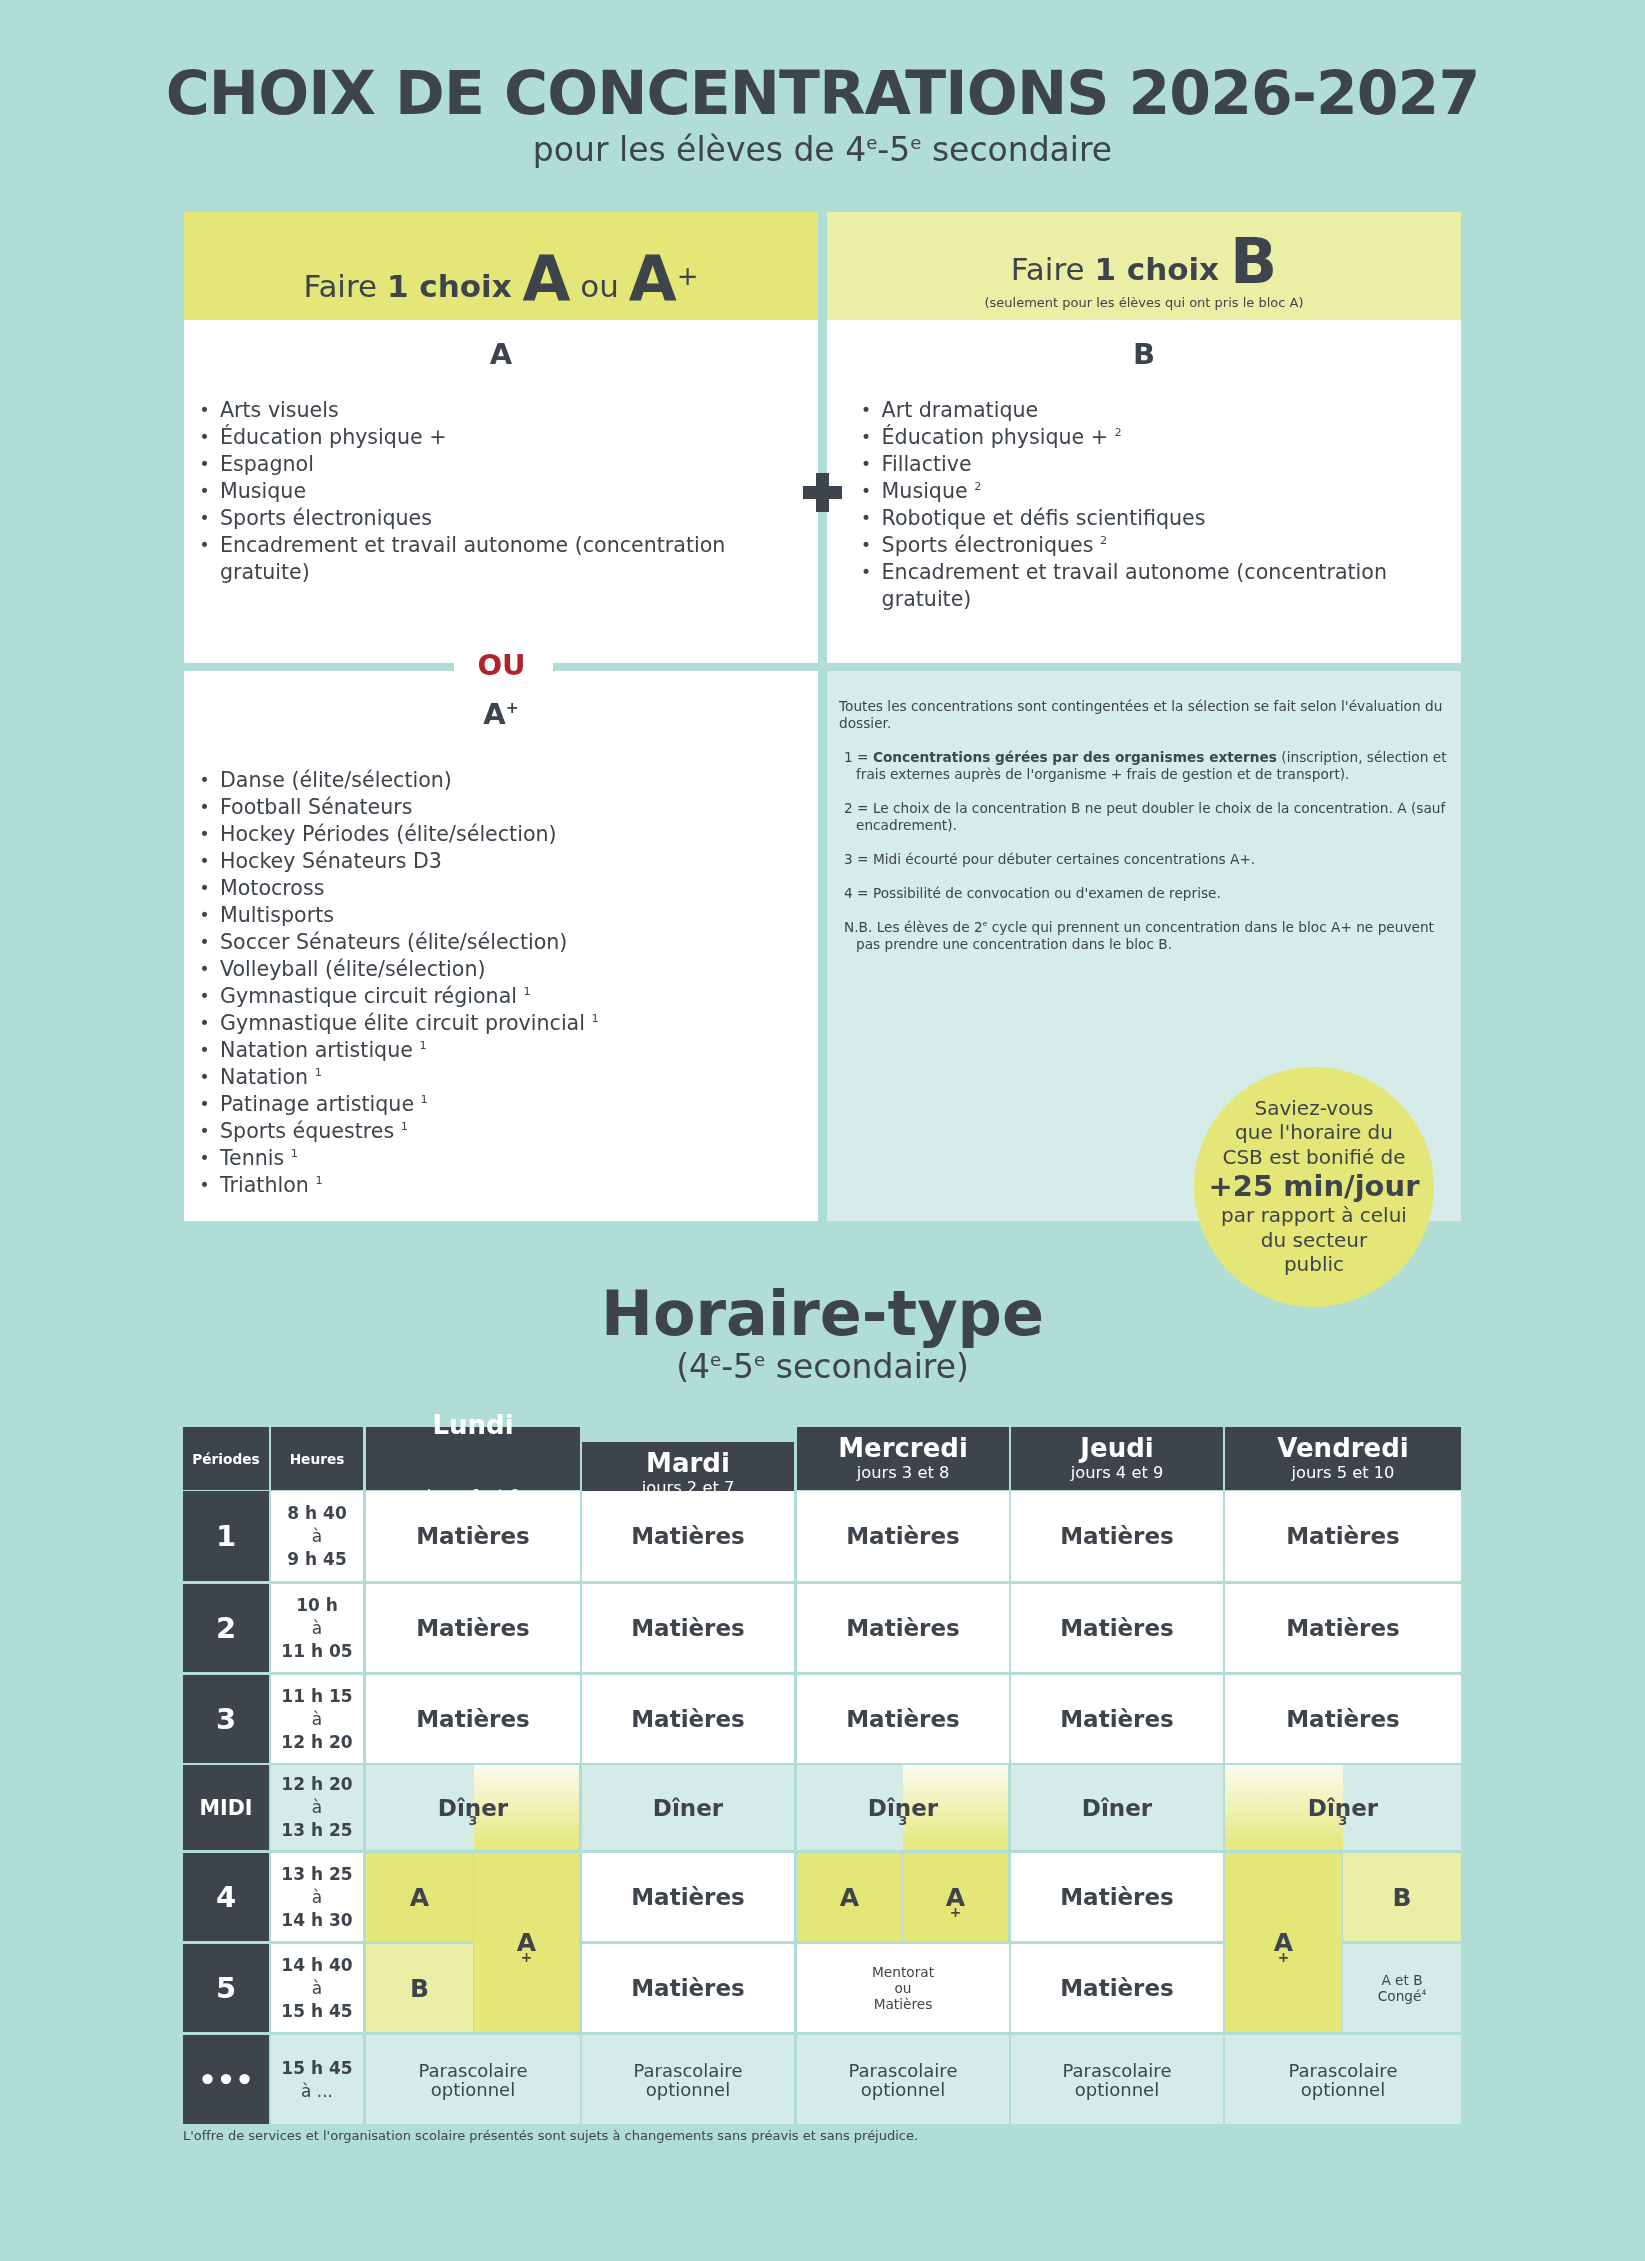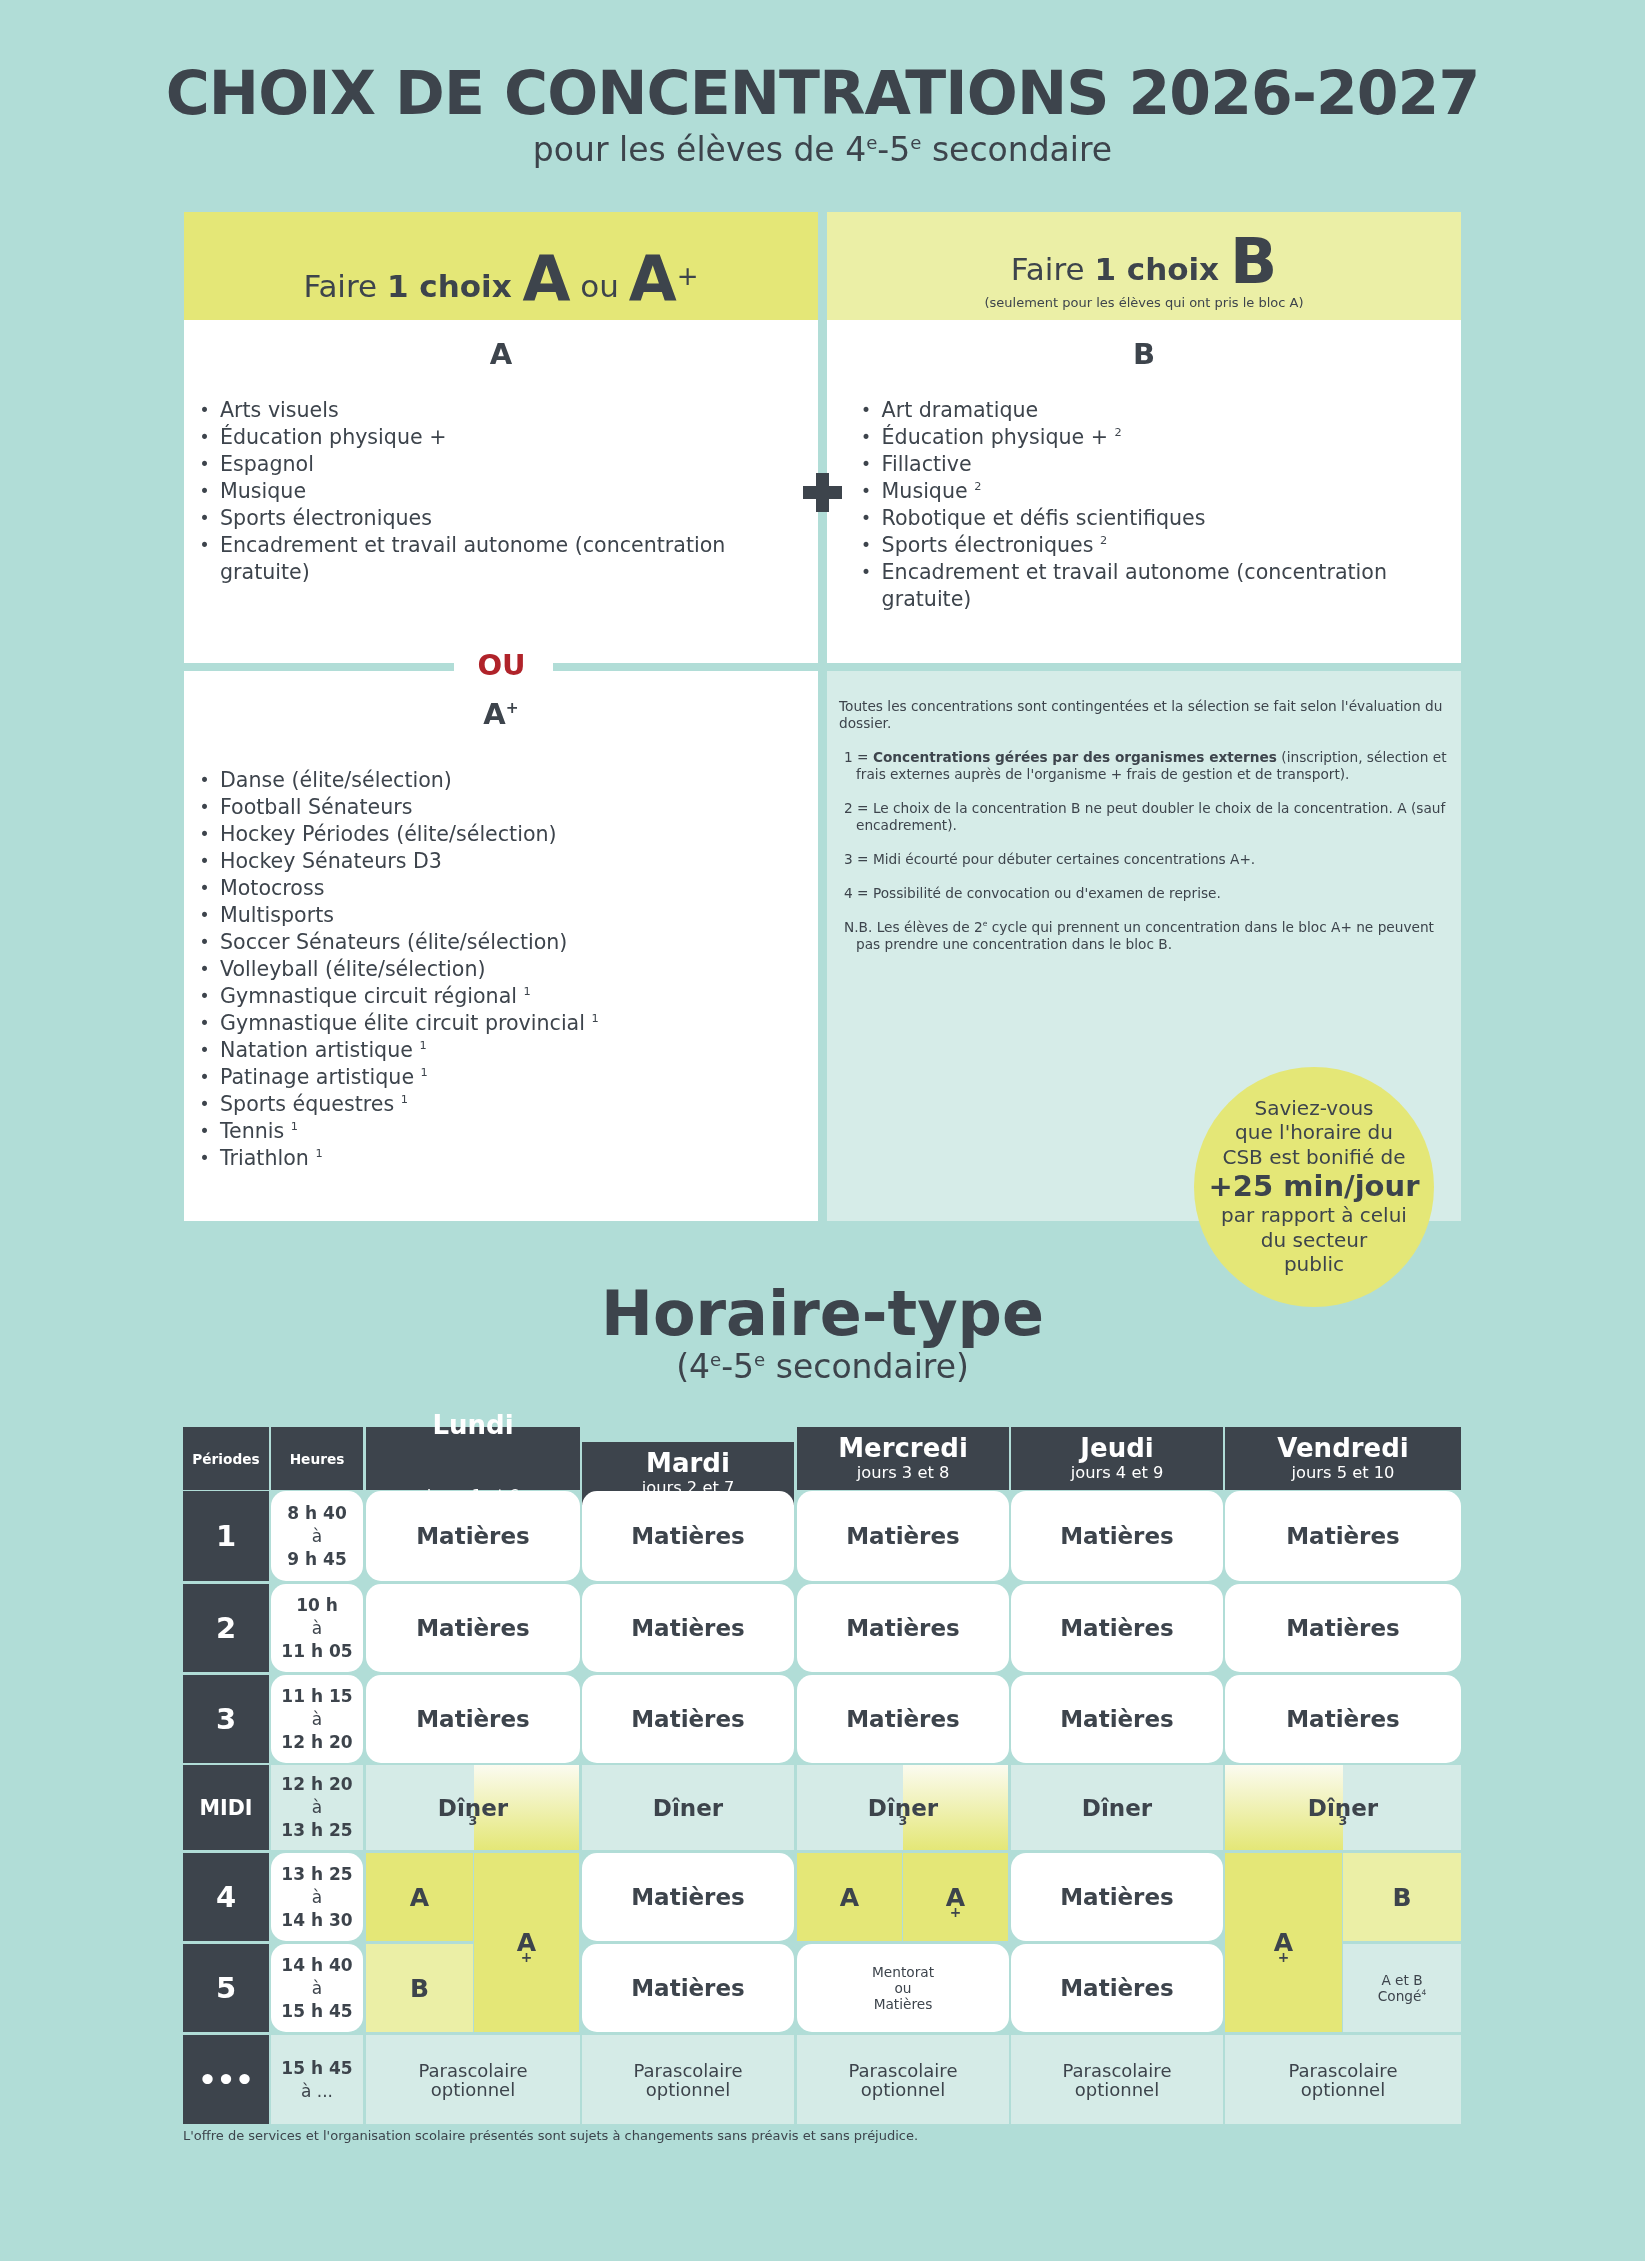--- a/index.html
+++ b/index.html
@@ -57,21 +57,21 @@
     background: #e4e777; text-align: center; padding-top: 29px; font-size: 20px; line-height: 24.4px; color:#3d444c; }
   .bubble .em { font-size: 29px; font-weight: 900; line-height: 34px; }
 
   .sched-title { position: absolute; top: 1277px; width: 1645px; text-align:center; font-size: 62px; font-weight: 900; }
   .sched-sub { position: absolute; top: 1347px; width: 1645px; text-align:center; font-size: 33px; }
 
   
   .tbl { position: absolute; left: 183px; top: 1427px; }
   .cell { position: absolute; display:flex; align-items:center; justify-content:center; text-align:center; flex-direction: column; }
   .dark { background: #3d444c; color: #fff; }
-  .white { background: #fff; border-radius: 15px; }
+  .white { background: #fff; }
   .mint { background: #d5ebe7; }
   .yel { background: #e4e777; }
   .lyel { background: #ebefa6; }
   .grad { background: linear-gradient(to bottom, #fbfbf0 0%, #e4e777 100%); }
   .hd-day { font-size: 26px; font-weight: 900; line-height: 27.4px; }
   .hd-sub { font-size: 16.3px; font-weight: 400; }
   .hd-small { font-size: 13.7px; font-weight: 700; }
   .per { font-size: 29px; font-weight: 900; }
   .time { font-size: 17px; font-weight: 700; line-height: 23px; color:#3d444c; }
   .time .a { font-weight: 400; }
@@ -132,20 +132,21 @@
       <li><span>Football Sénateurs</span></li>
       <li><span>Hockey Périodes (élite/sélection)</span></li>
       <li><span>Hockey Sénateurs D3</span></li>
       <li><span>Motocross</span></li>
       <li><span>Multisports</span></li>
       <li><span>Soccer Sénateurs (élite/sélection)</span></li>
       <li><span>Volleyball (élite/sélection)</span></li>
       <li><span>Gymnastique circuit régional </span><sup>1</sup></li>
       <li><span>Gymnastique élite circuit provincial </span><sup>1</sup></li>
       <li><span>Natation artistique </span><sup>1</sup></li>
+      <li><span>Natation </span><sup>1</sup></li>
       <li><span>Patinage artistique </span><sup>1</sup></li>
       <li><span>Sports équestres </span><sup>1</sup></li>
       <li><span>Tennis </span><sup>1</sup></li>
       <li><span>Triathlon </span><sup>1</sup></li>
     </ul>
 </div>
 <div class="ou-gap"></div>
 <div class="ou-label">OU</div>
 
 <div class="panel box-notes">

